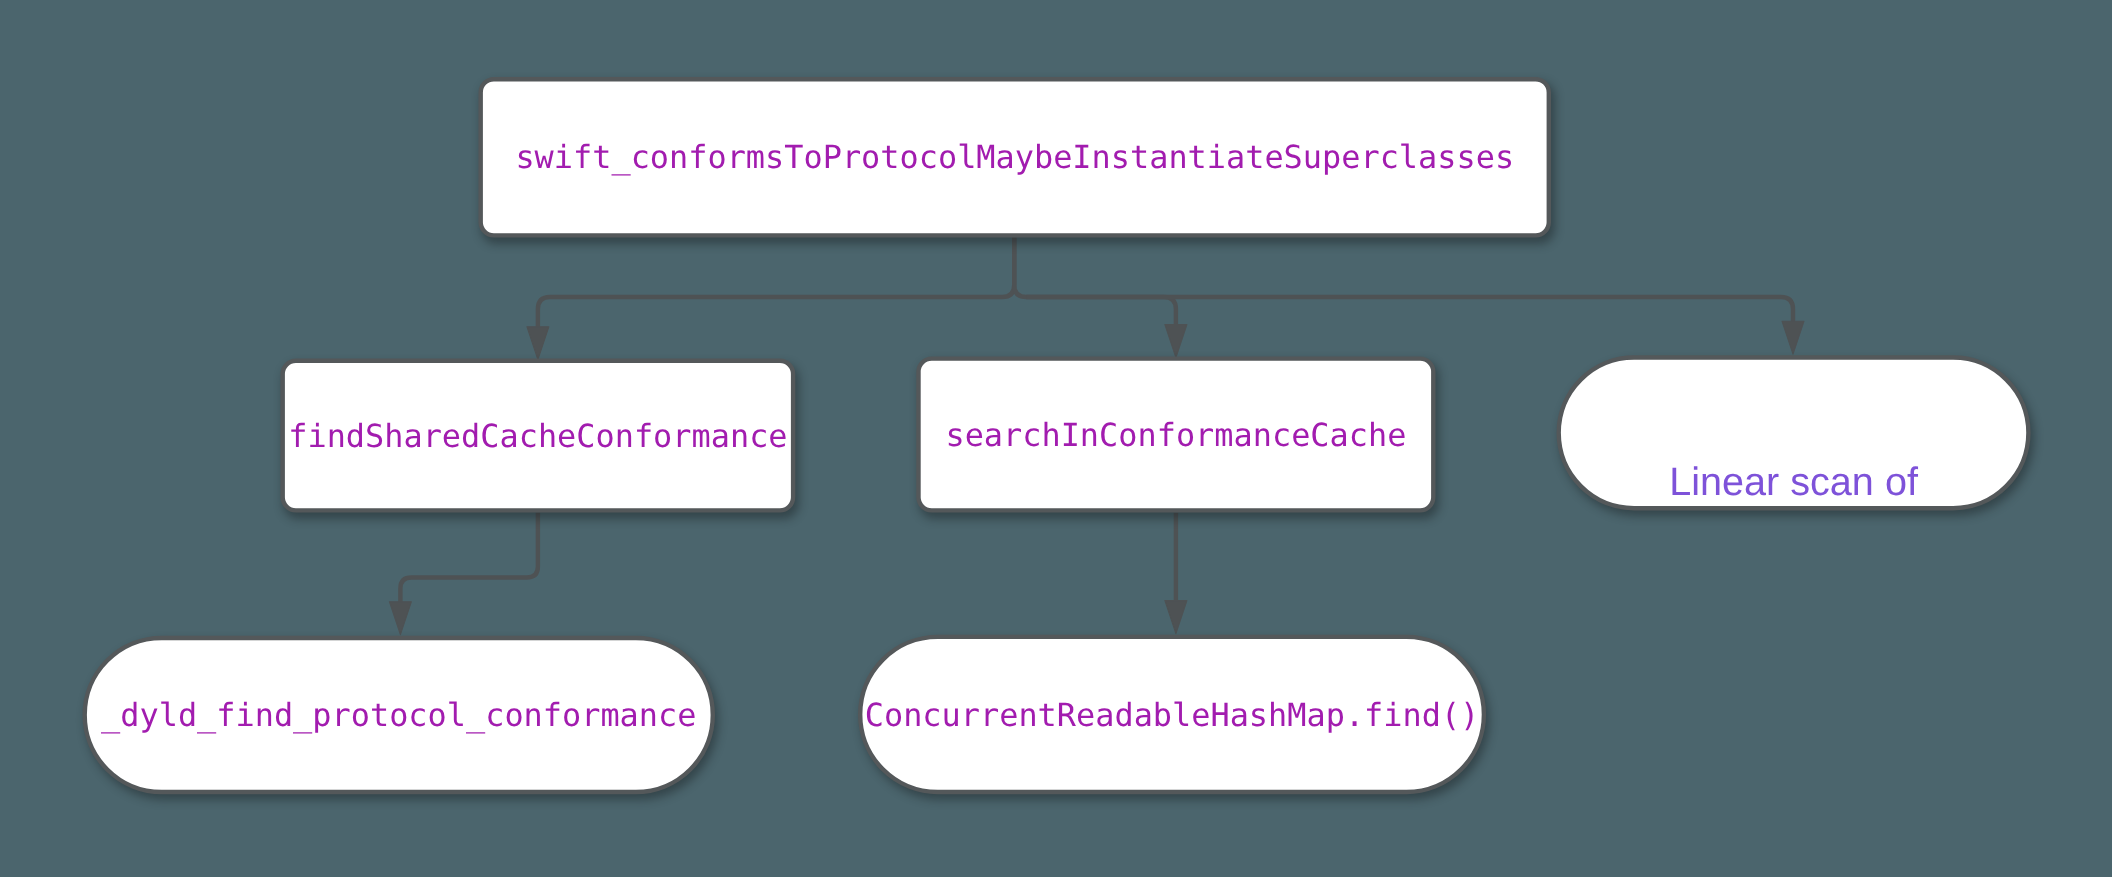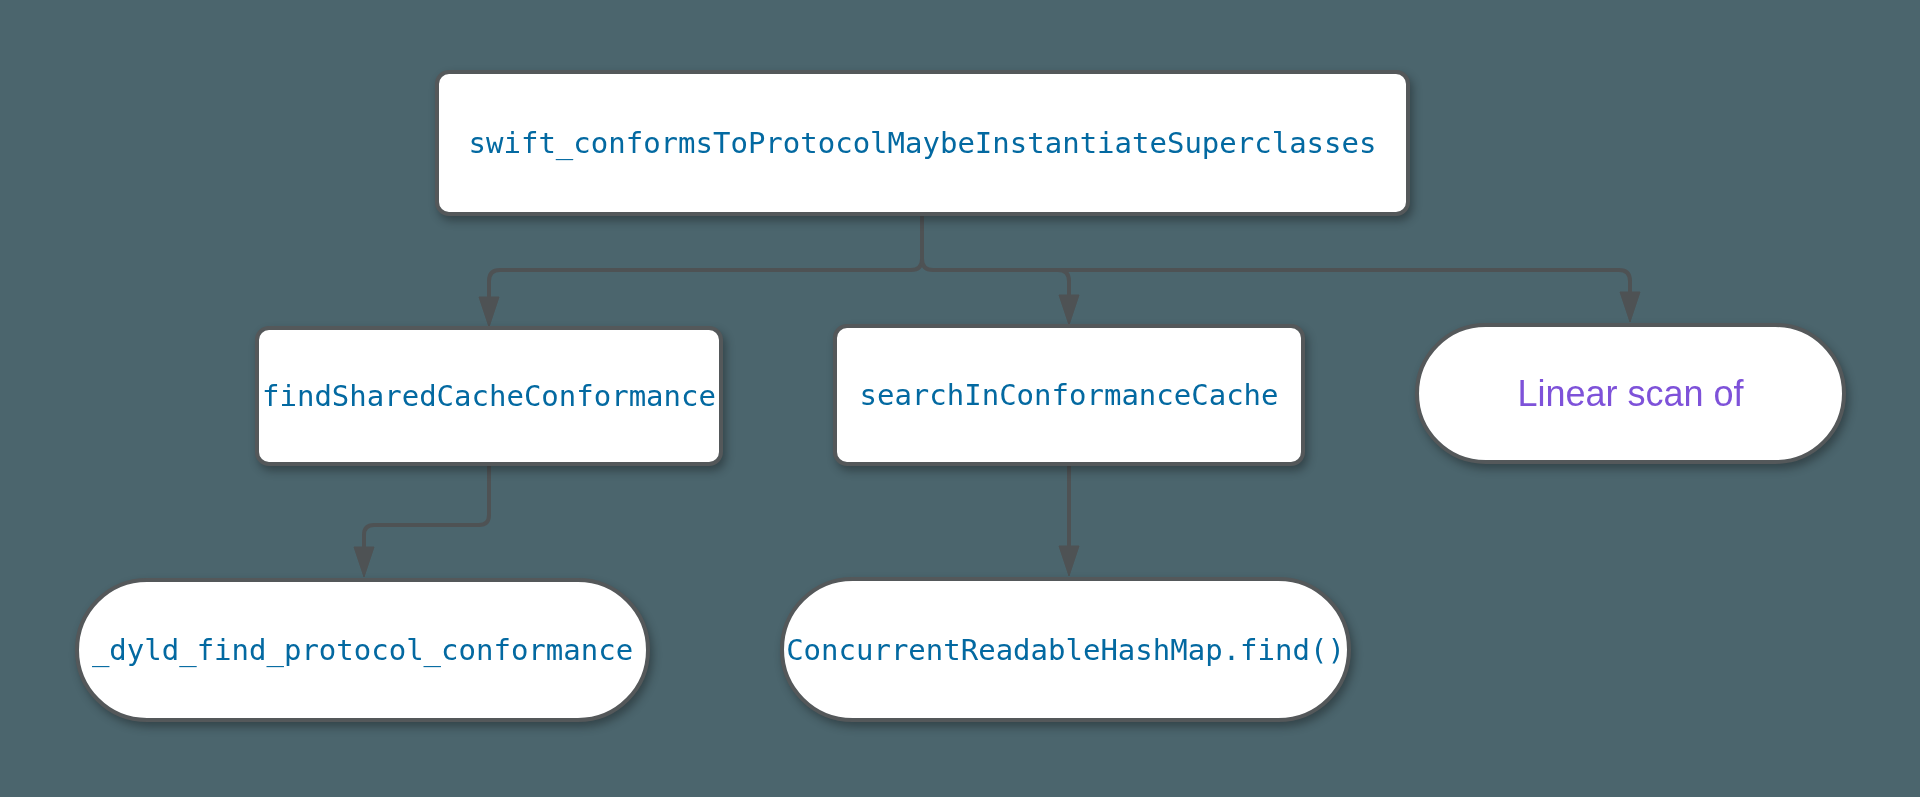--- a/index.html
+++ b/index.html
@@ -49,34 +49,34 @@
   }
   .node.rect {
     border-radius: 14px;
   }
   .node.stadium {
     border-radius: 999px;
   }
   .node .label-mono {
     font-family: "DejaVu Sans Mono", monospace;
     font-size: 29px;
-    color: #0369a1;
+    color: #a21caf;
   }
   .node .label-sans {
     font-family: "Liberation Sans", sans-serif;
     font-size: 36px;
     line-height: 45px;
     color: #7E52D9;
     white-space: normal;
   }
   
   .n-root        { left: 435px;  top: 70px;  width: 975px; height: 146px; }
   .n-findshared  { left: 255px;  top: 326px; width: 468px; height: 140px; }
   .n-searchin    { left: 833px;  top: 324px; width: 472px; height: 142px; }
-  .n-linearscan  { left: 1415px; top: 323px; width: 431px; height: 141px; }
+  .n-linearscan  { left: 1415px; top: 323px; width: 431px; height: 141px; align-items: flex-end; }
   .n-dyldfind    { left: 75px;   top: 578px; width: 575px; height: 144px; }
   .n-hashmapfind { left: 780px;  top: 577px; width: 571px; height: 145px; }
 </style>
 </head>
 <body>
 
 <div class="stage">
 
   <svg class="edges" viewBox="0 0 1920 797" xmlns="http://www.w3.org/2000/svg">
 

